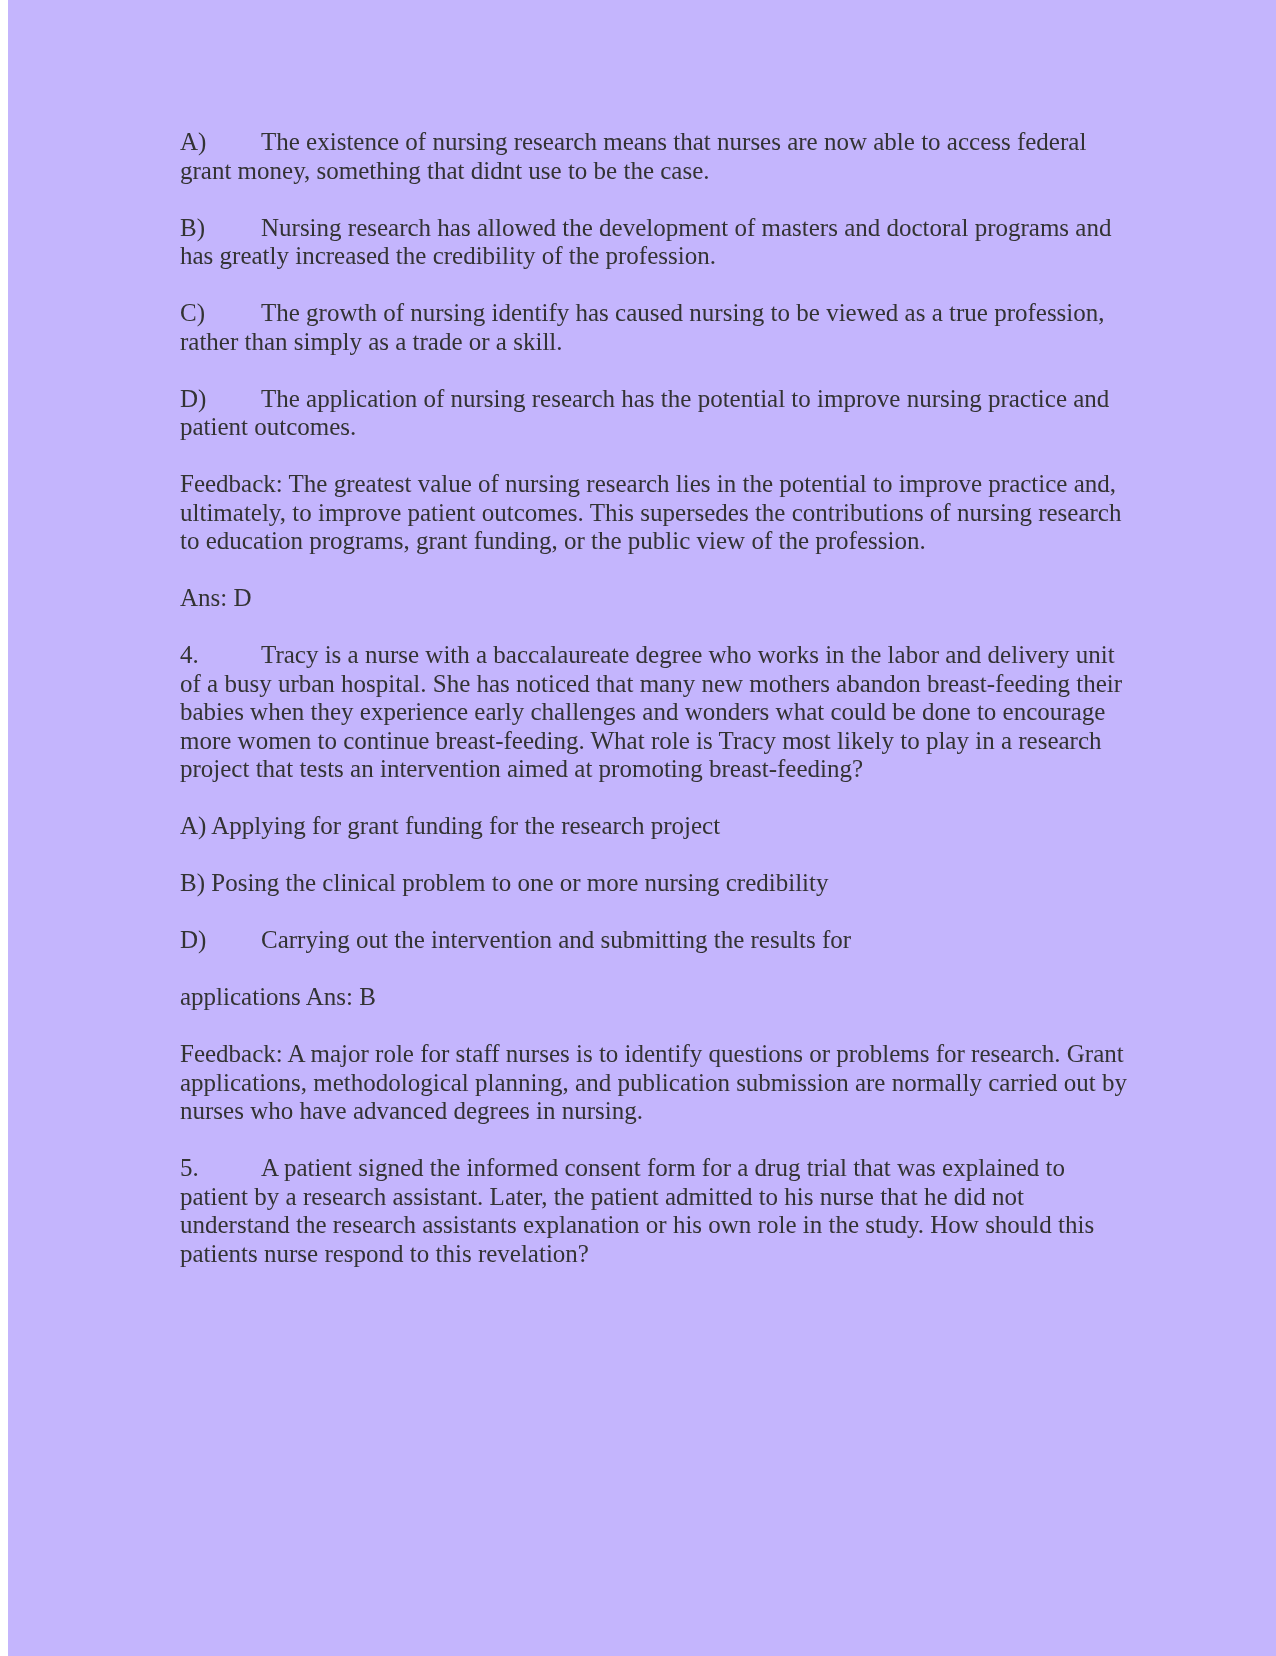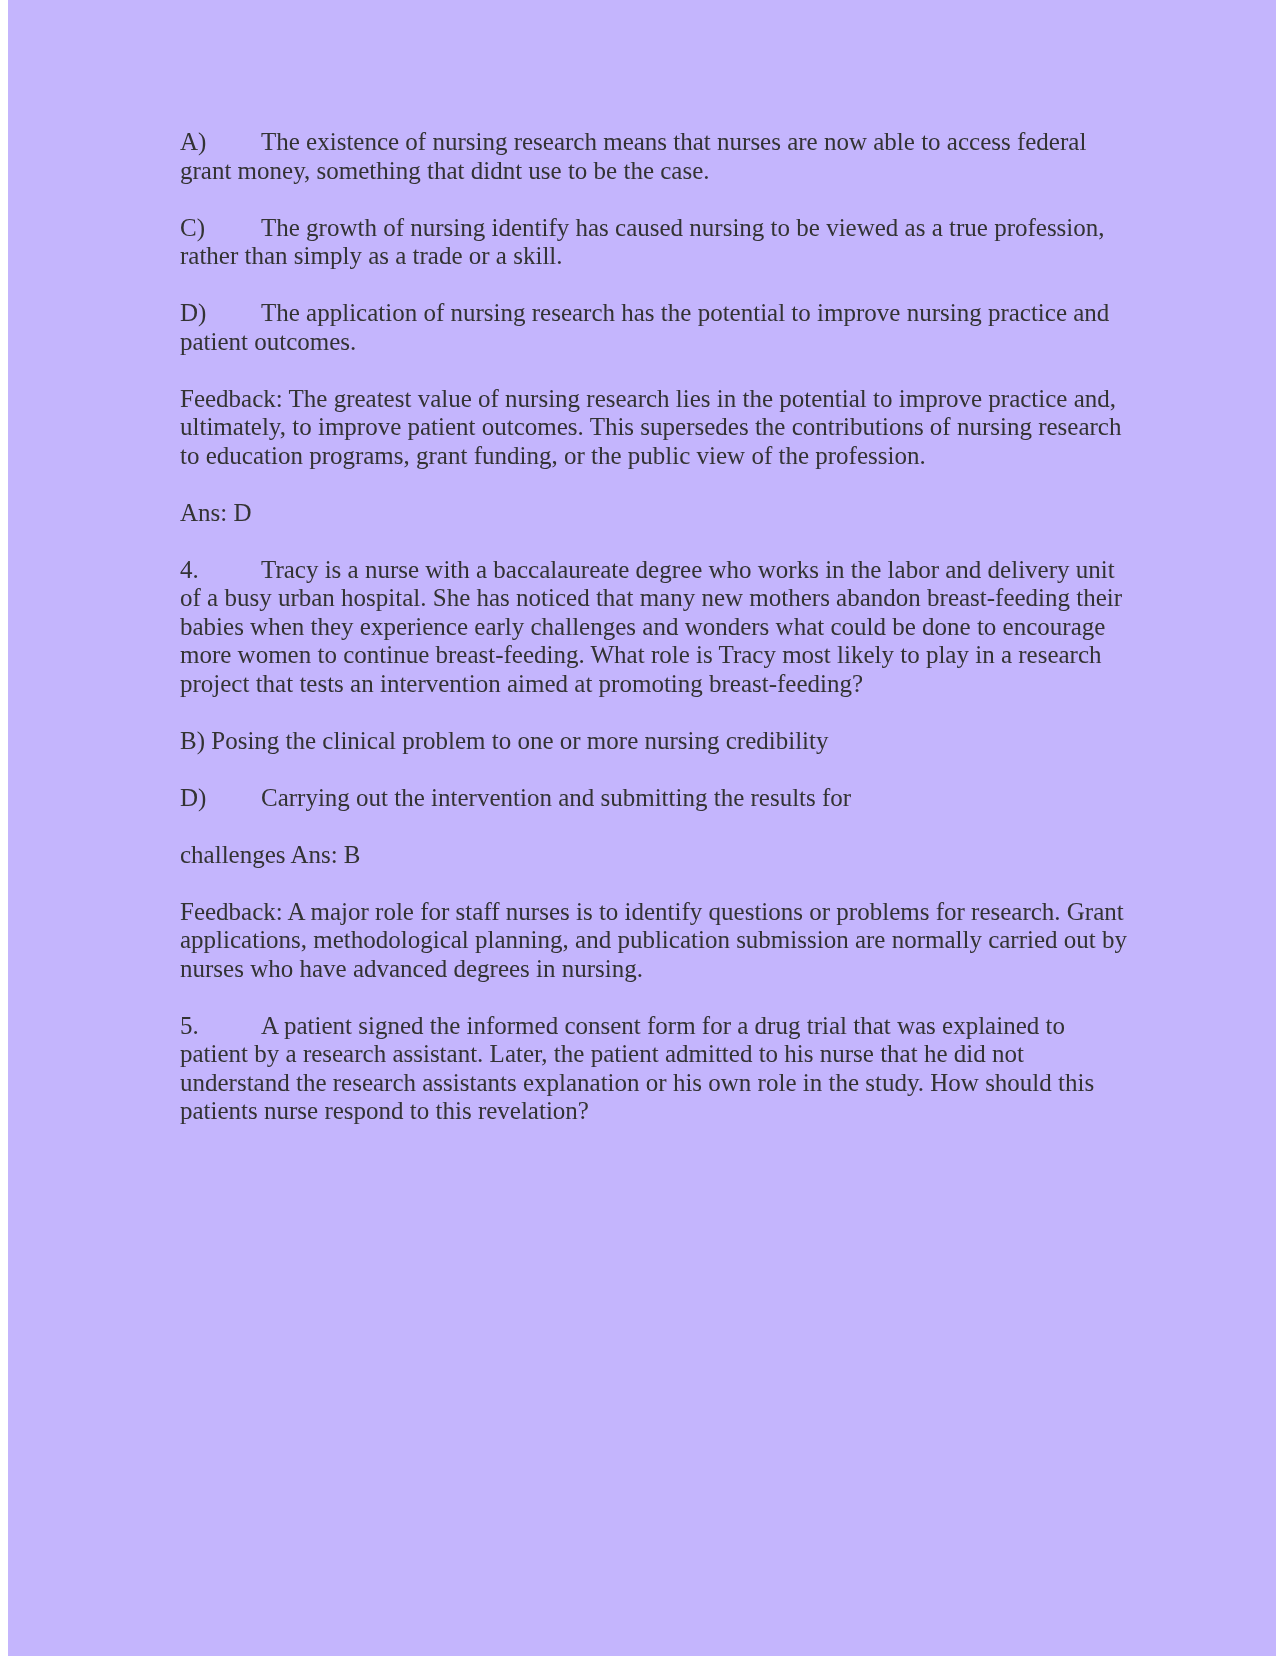--- a/index.html
+++ b/index.html
@@ -44,24 +44,26 @@
     display: inline-block;
     width: 81px;
   }
 </style>
 </head>
 <body>
 
 <div class="page">
   <div class="doc" id="doc">
       <p class="block tabbed option"><span class="tab-label">A)</span><span class="block-text">The existence of nursing research means that nurses are now able to access federal grant money, something that didnt use to be the case.</span></p>
+      <p class="block tabbed option"><span class="tab-label">B)</span><span class="block-text">Nursing research has allowed the development of masters and doctoral programs and has greatly increased the credibility of the profession.</span></p>
       <p class="block tabbed option"><span class="tab-label">C)</span><span class="block-text">The growth of nursing identify has caused nursing to be viewed as a true profession, rather than simply as a trade or a skill.</span></p>
       <p class="block tabbed option"><span class="tab-label">D)</span><span class="block-text">The application of nursing research has the potential to improve nursing practice and patient outcomes.</span></p>
       <p class="block plain feedback"><span class="block-text">Feedback: The greatest value of nursing research lies in the potential to improve practice and, ultimately, to improve patient outcomes. This supersedes the contributions of nursing research to education programs, grant funding, or the public view of the profession.</span></p>
       <p class="block plain answer"><span class="block-text">Ans: D</span></p>
       <p class="block tabbed question"><span class="tab-label">4.</span><span class="block-text">Tracy is a nurse with a baccalaureate degree who works in the labor and delivery unit of a busy urban hospital. She has noticed that many new mothers abandon breast-feeding their babies when they experience early challenges and wonders what could be done to encourage more women to continue breast-feeding. What role is Tracy most likely to play in a research project that tests an intervention aimed at promoting breast-feeding?</span></p>
+      <p class="block plain option"><span class="block-text">A) Applying for grant funding for the research project</span></p>
       <p class="block plain option"><span class="block-text">B) Posing the clinical problem to one or more nursing credibility</span></p>
       <p class="block tabbed option"><span class="tab-label">D)</span><span class="block-text">Carrying out the intervention and submitting the results for</span></p>
-      <p class="block plain answer"><span class="block-text">challenges Ans: B</span></p>
+      <p class="block plain answer"><span class="block-text">applications Ans: B</span></p>
       <p class="block plain feedback"><span class="block-text">Feedback: A major role for staff nurses is to identify questions or problems for research. Grant applications, methodological planning, and publication submission are normally carried out by nurses who have advanced degrees in nursing.</span></p>
       <p class="block tabbed question"><span class="tab-label">5.</span><span class="block-text">A patient signed the informed consent form for a drug trial that was explained to patient by a research assistant. Later, the patient admitted to his nurse that he did not understand the research assistants explanation or his own role in the study. How should this patients nurse respond to this revelation?</span></p>
     </div>
 </div>
 
 </body></html>

